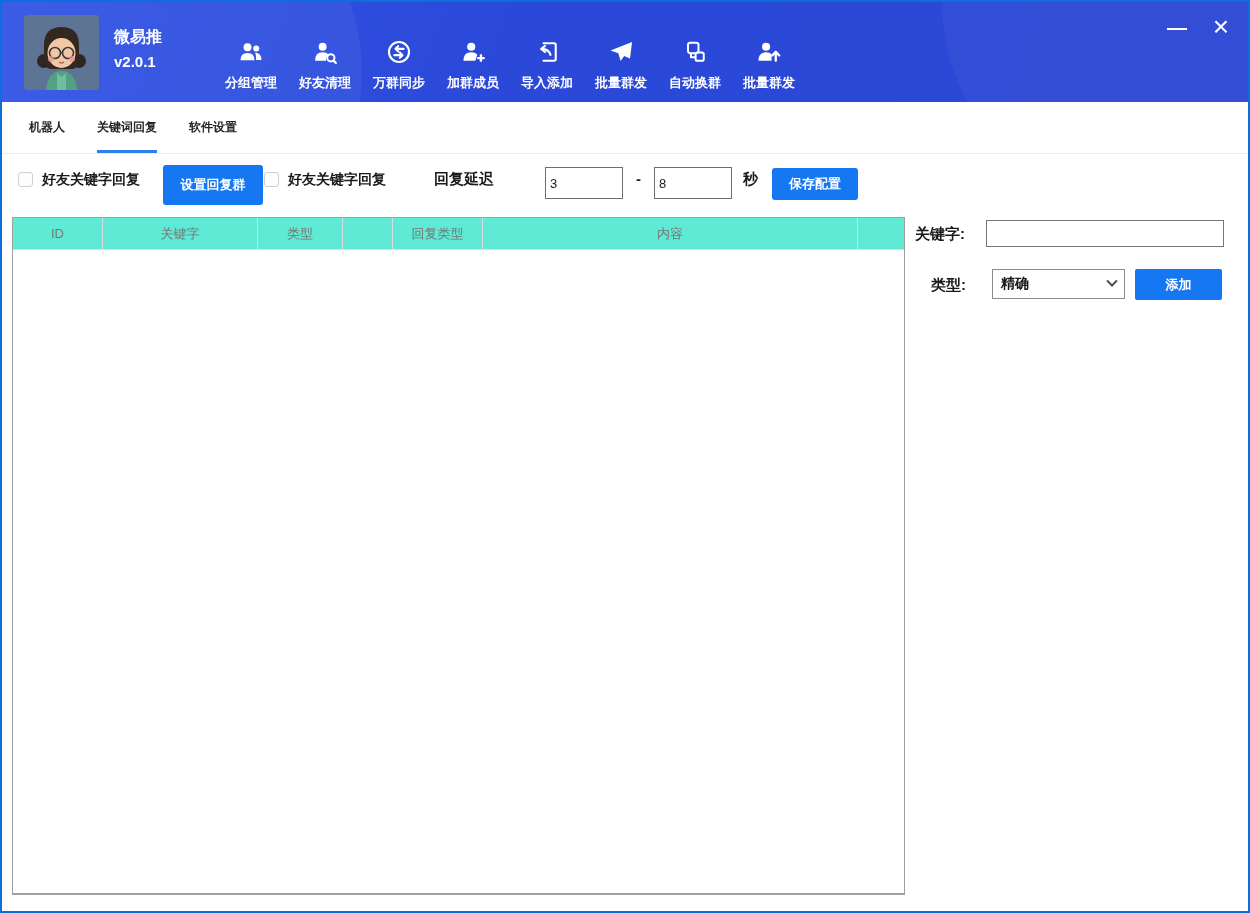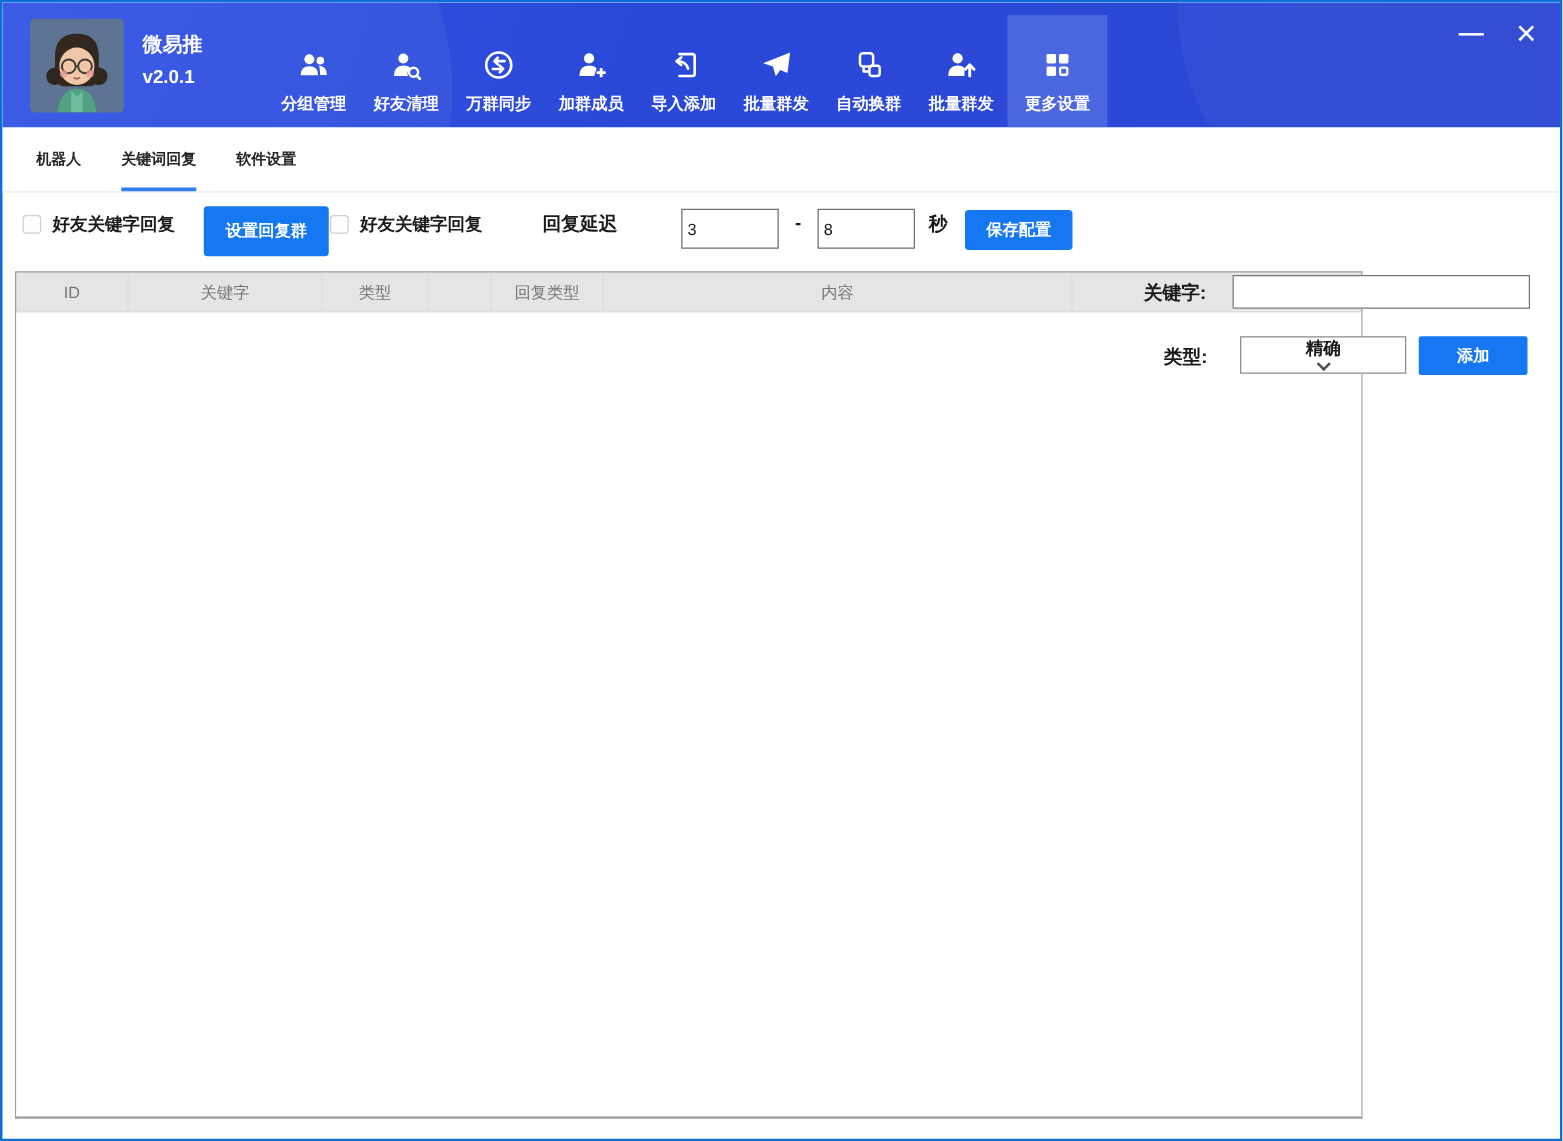--- a/index.html
+++ b/index.html
@@ -80,37 +80,37 @@
     justify-content:center; font-weight:700; font-family:inherit;
   }
   .txt-input {
     position:absolute; border:1px solid #6e6e6e; background:#fff;
     font-size:13px; padding:0 4px; font-family:inherit; color:#1a1a1a;
   }
   .big-label { position:absolute; font-size:15px; font-weight:700; color:#1a1a1a; white-space:nowrap; }
 
   
   .table {
-    position:absolute; left:10px; top:215px; width:1078px; height:678px;
-    border:1px solid #a0a0a0; border-bottom-width:2px; background:#e5e5e5;
+    position:absolute; left:10px; top:215px; width:893px; height:678px;
+    border:1px solid #a0a0a0; border-bottom-width:2px; background:#5eead4;
   }
   .table-header { display:flex; height:32px; border-bottom:1px solid #dcdcdc; }
   .th {
     display:flex; align-items:center; justify-content:center;
     font-size:13px; color:#767676; border-right:1px solid #dcdcdc;
     overflow:hidden; white-space:nowrap;
   }
   .th:last-child { border-right:none; flex:1; }
   .table-body { position:absolute; top:32px; bottom:0; left:0; right:0; background:#fff; }
 
   
   .combo {
     position:absolute; left:990px; top:267px; width:133px; height:30px;
     border:1px solid #8c8c8c; background:#ffffff; cursor:pointer;
-    display:flex; align-items:center; padding:0 8px;flex-direction:column;
+    display:flex; align-items:center; padding:0 8px;
   }
   .combo .combo-value { font-size:14px; font-weight:700; color:#1a1a1a; flex:1; }
   .combo .chev {
     width:8px; height:8px; border-right:2px solid #4d4d4d; border-bottom:2px solid #4d4d4d;
     transform:rotate(45deg) translate(-2px,-2px);
   }
 </style>
 </head>
 <body>
 
@@ -230,31 +230,20 @@
           <svg width="28" height="28" viewBox="0 0 24 24">
               <circle cx="9.5" cy="7.5" r="3.5" fill="#fff"></circle>
               <path d="M3 19.5 Q3 12.3 9.5 12.3 Q12.5 12.3 14.2 13.8 L14.2 19.5 Z" fill="#fff"></path>
               <path d="M17.8 19.5 V12.8 M14.8 15 L17.8 11.8 L20.8 15" fill="none" stroke="#fff" stroke-width="2" stroke-linecap="round" stroke-linejoin="round"></path>
             </svg>
         </span>
         <span class="nav-label">批量群发</span>
       </div>
 
 
-      <div class="nav-item active">
-        <span class="nav-icon">
-          <svg width="28" height="28" viewBox="0 0 24 24">
-              <rect x="4.5" y="4.5" width="6.5" height="6.5" rx="1" fill="#fff"></rect>
-              <rect x="13" y="4.5" width="6.5" height="6.5" rx="1" fill="#fff"></rect>
-              <rect x="4.5" y="13" width="6.5" height="6.5" rx="1" fill="#fff"></rect>
-              <rect x="13.8" y="13.8" width="4.9" height="4.9" rx="0.8" fill="none" stroke="#fff" stroke-width="1.6"></rect>
-            </svg>
-        </span>
-        <span class="nav-label">更多设置</span>
-      </div>
 
     </div>
 
     <div class="win-btns">
       <span class="win-btn min">—</span>
       <span class="win-btn close">×</span>
     </div>
   </div>
 
   <div class="tabs">

